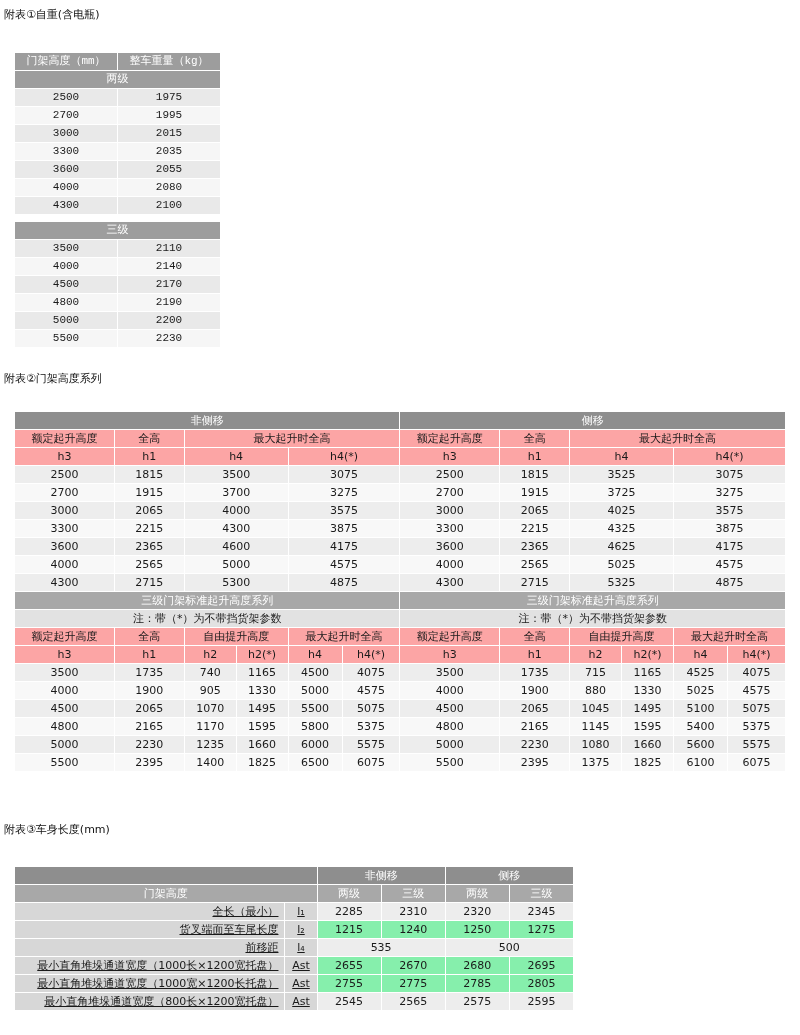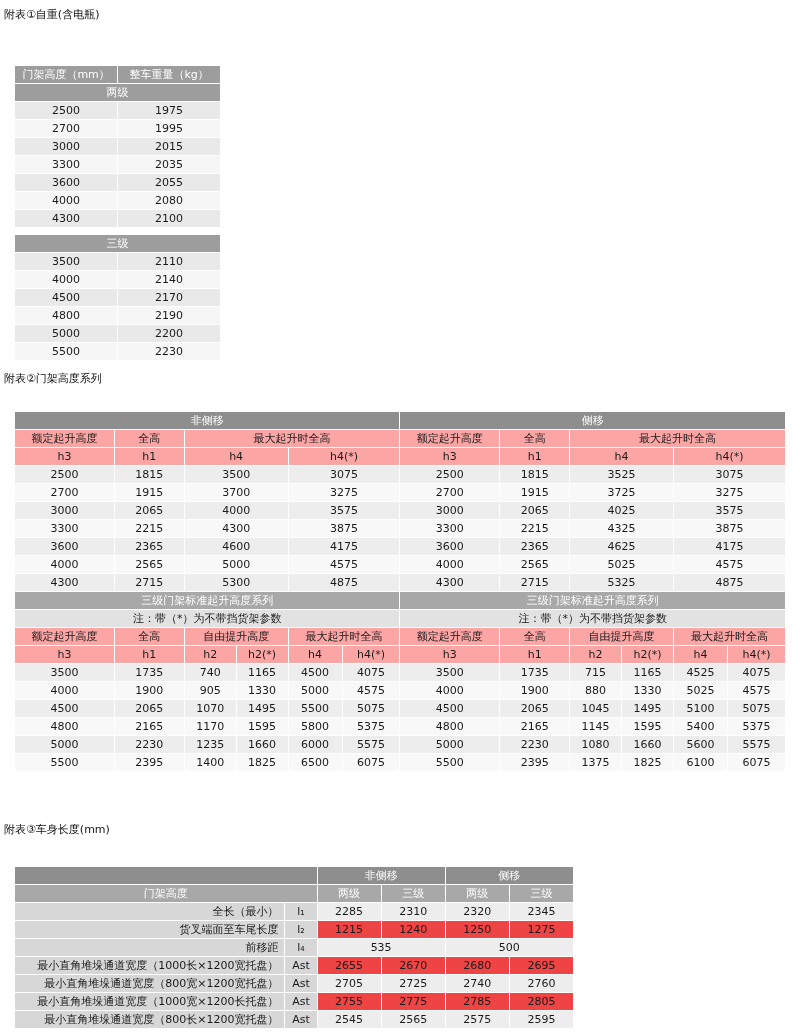--- a/index.html
+++ b/index.html
@@ -25,21 +25,21 @@
     text-align:center;
     vertical-align:middle;
     border:1px solid #ffffff;
     padding:0;
     height:17px;
     line-height:17px;
     white-space:nowrap;
   }
 
   
-  .t1{position:absolute;left:14px;top:65px;width:207px;}
+  .t1{position:absolute;left:14px;top:52px;width:207px;font-family:Liberation Mono, monospace;}
   .t1 td{width:103px;}
   .t1 .hdr{background:#9d9d9d;color:#ffffff;}
   .t1 .sect{background:#9d9d9d;color:#ffffff;}
   .t1 .odd{background:#e9e9e9;color:#1a1a1a;}
   .t1 .even{background:#f6f6f6;color:#1a1a1a;}
   .t1 .blank{background:#ffffff;border:none;height:6px;}
 
   
   .t2{position:absolute;left:14px;top:411px;width:772px;}
   .t2 td{height:17px;line-height:17px;}
@@ -48,23 +48,23 @@
   .t2 .lbl{background:#fca5a5;color:#1a1a1a;}
   .t2 .odd{background:#ededed;}
   .t2 .even{background:#f8f8f8;}
   .t2 .note{background:#e2e2e2;color:#1a1a1a;}
 
   
   .t3{position:absolute;left:14px;top:866px;width:560px;}
   .t3 td{height:17px;line-height:17px;}
   .t3 .dark{background:#8e8e8e;color:#ffffff;}
   .t3 .mid{background:#a8a8a8;color:#ffffff;}
-  .t3 .lbl{background:#d7d7d7;color:#1a1a1a;}
+  .t3 .lbl{background:#d7d7d7;color:#1a1a1a;text-decoration:underline;}
   .t3 .odd{background:#ededed;}
-  .t3 .even{background:#ef4444;}
+  .t3 .even{background:#86efac;}
   .t3 .rowlabel{text-align:right;padding-right:6px;}
   .t3 .code{width:30px;}
 
   .cap1{position:absolute;left:4px;top:8px;}
   .cap2{position:absolute;left:4px;top:372px;}
   .cap3{position:absolute;left:4px;top:823px;}
 </style>
 </head>
 <body>
 
@@ -424,28 +424,20 @@
       </tr>
       <tr>
         <td class="lbl rowlabel">最小直角堆垛通道宽度（1000长×1200宽托盘）</td>
         <td class="lbl code">Ast</td>
         <td class="even">2655</td>
         <td class="even">2670</td>
         <td class="even">2680</td>
         <td class="even">2695</td>
       </tr>
       <tr>
-        <td class="lbl rowlabel">最小直角堆垛通道宽度（800宽×1200宽托盘）</td>
-        <td class="lbl code">Ast</td>
-        <td class="odd">2705</td>
-        <td class="odd">2725</td>
-        <td class="odd">2740</td>
-        <td class="odd">2760</td>
-      </tr>
-      <tr>
         <td class="lbl rowlabel">最小直角堆垛通道宽度（1000宽×1200长托盘）</td>
         <td class="lbl code">Ast</td>
         <td class="even">2755</td>
         <td class="even">2775</td>
         <td class="even">2785</td>
         <td class="even">2805</td>
       </tr>
       <tr>
         <td class="lbl rowlabel">最小直角堆垛通道宽度（800长×1200宽托盘）</td>
         <td class="lbl code">Ast</td>

